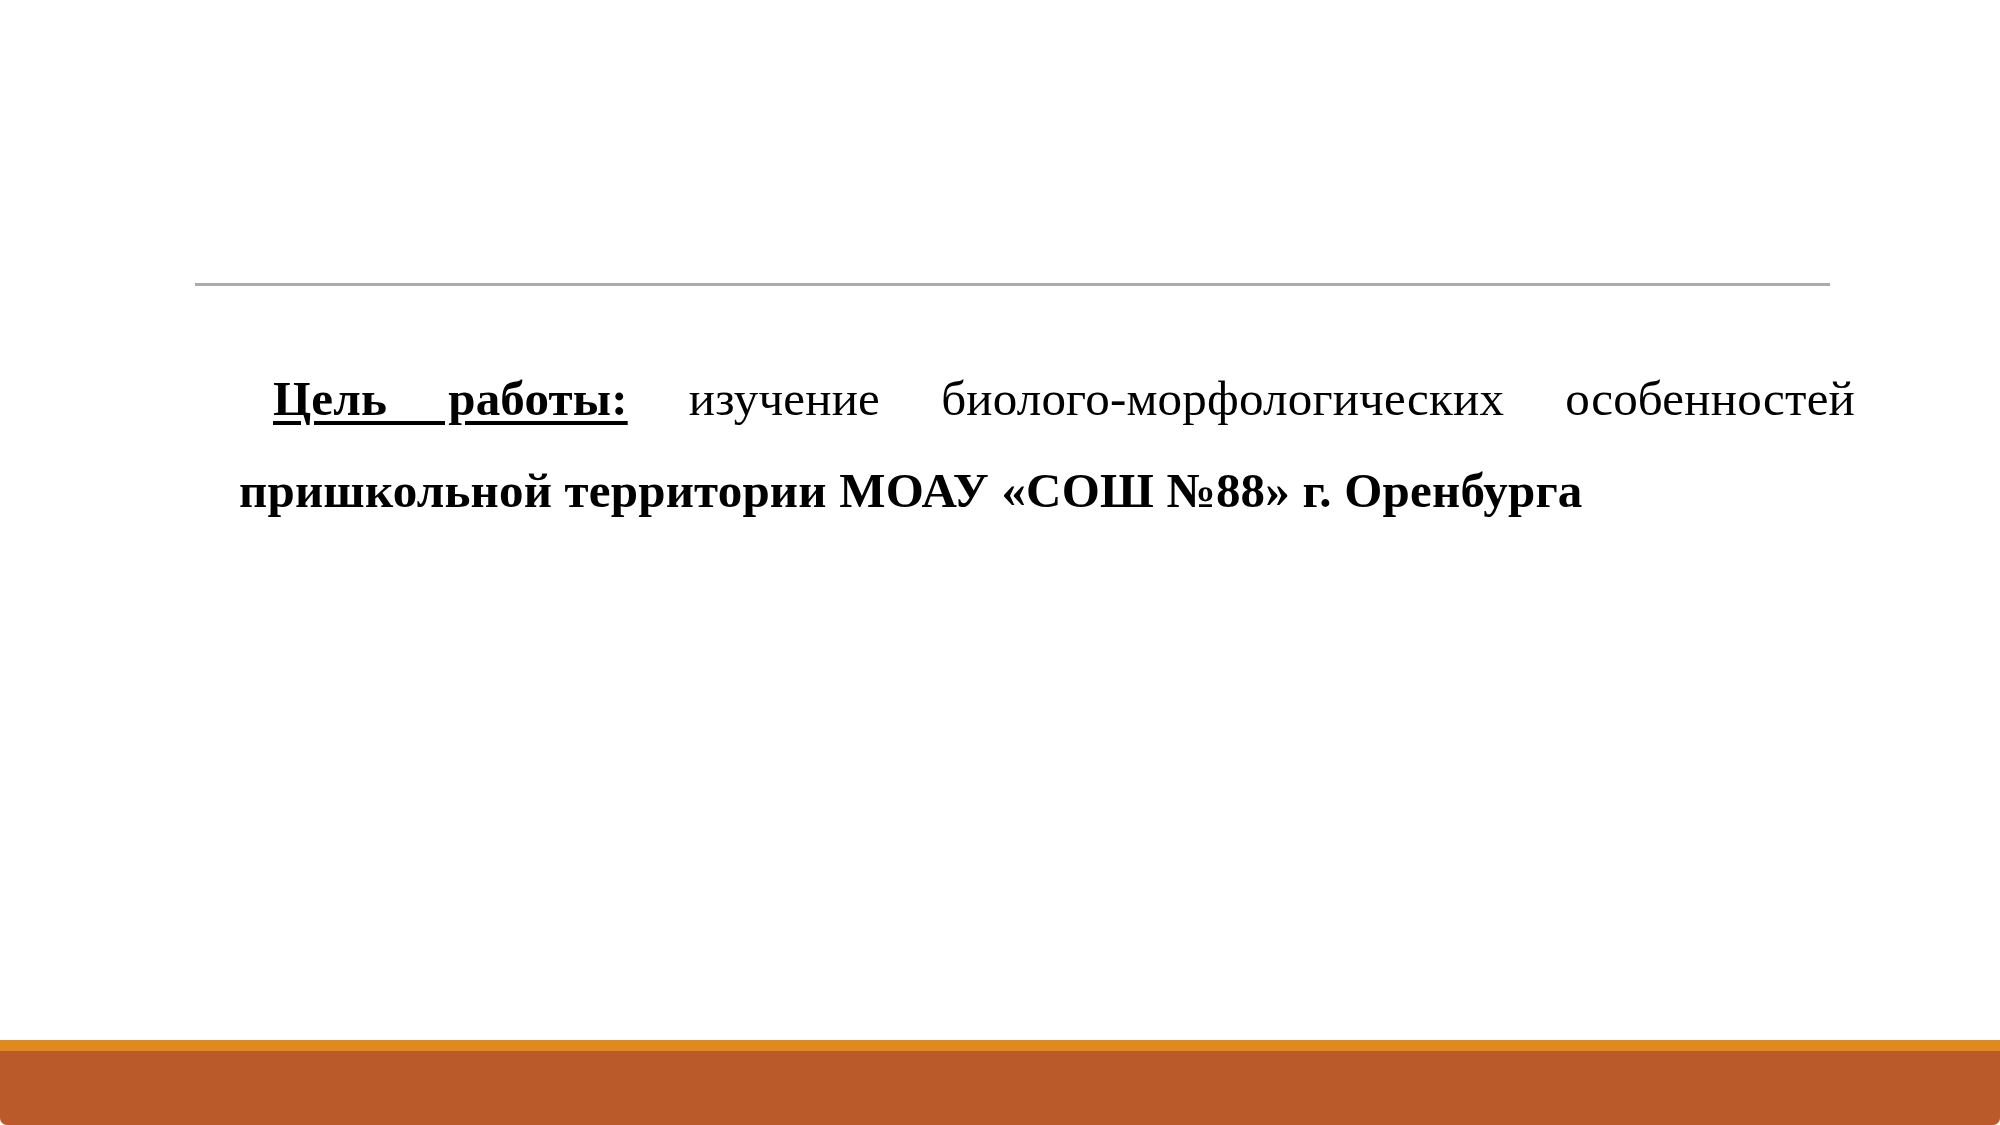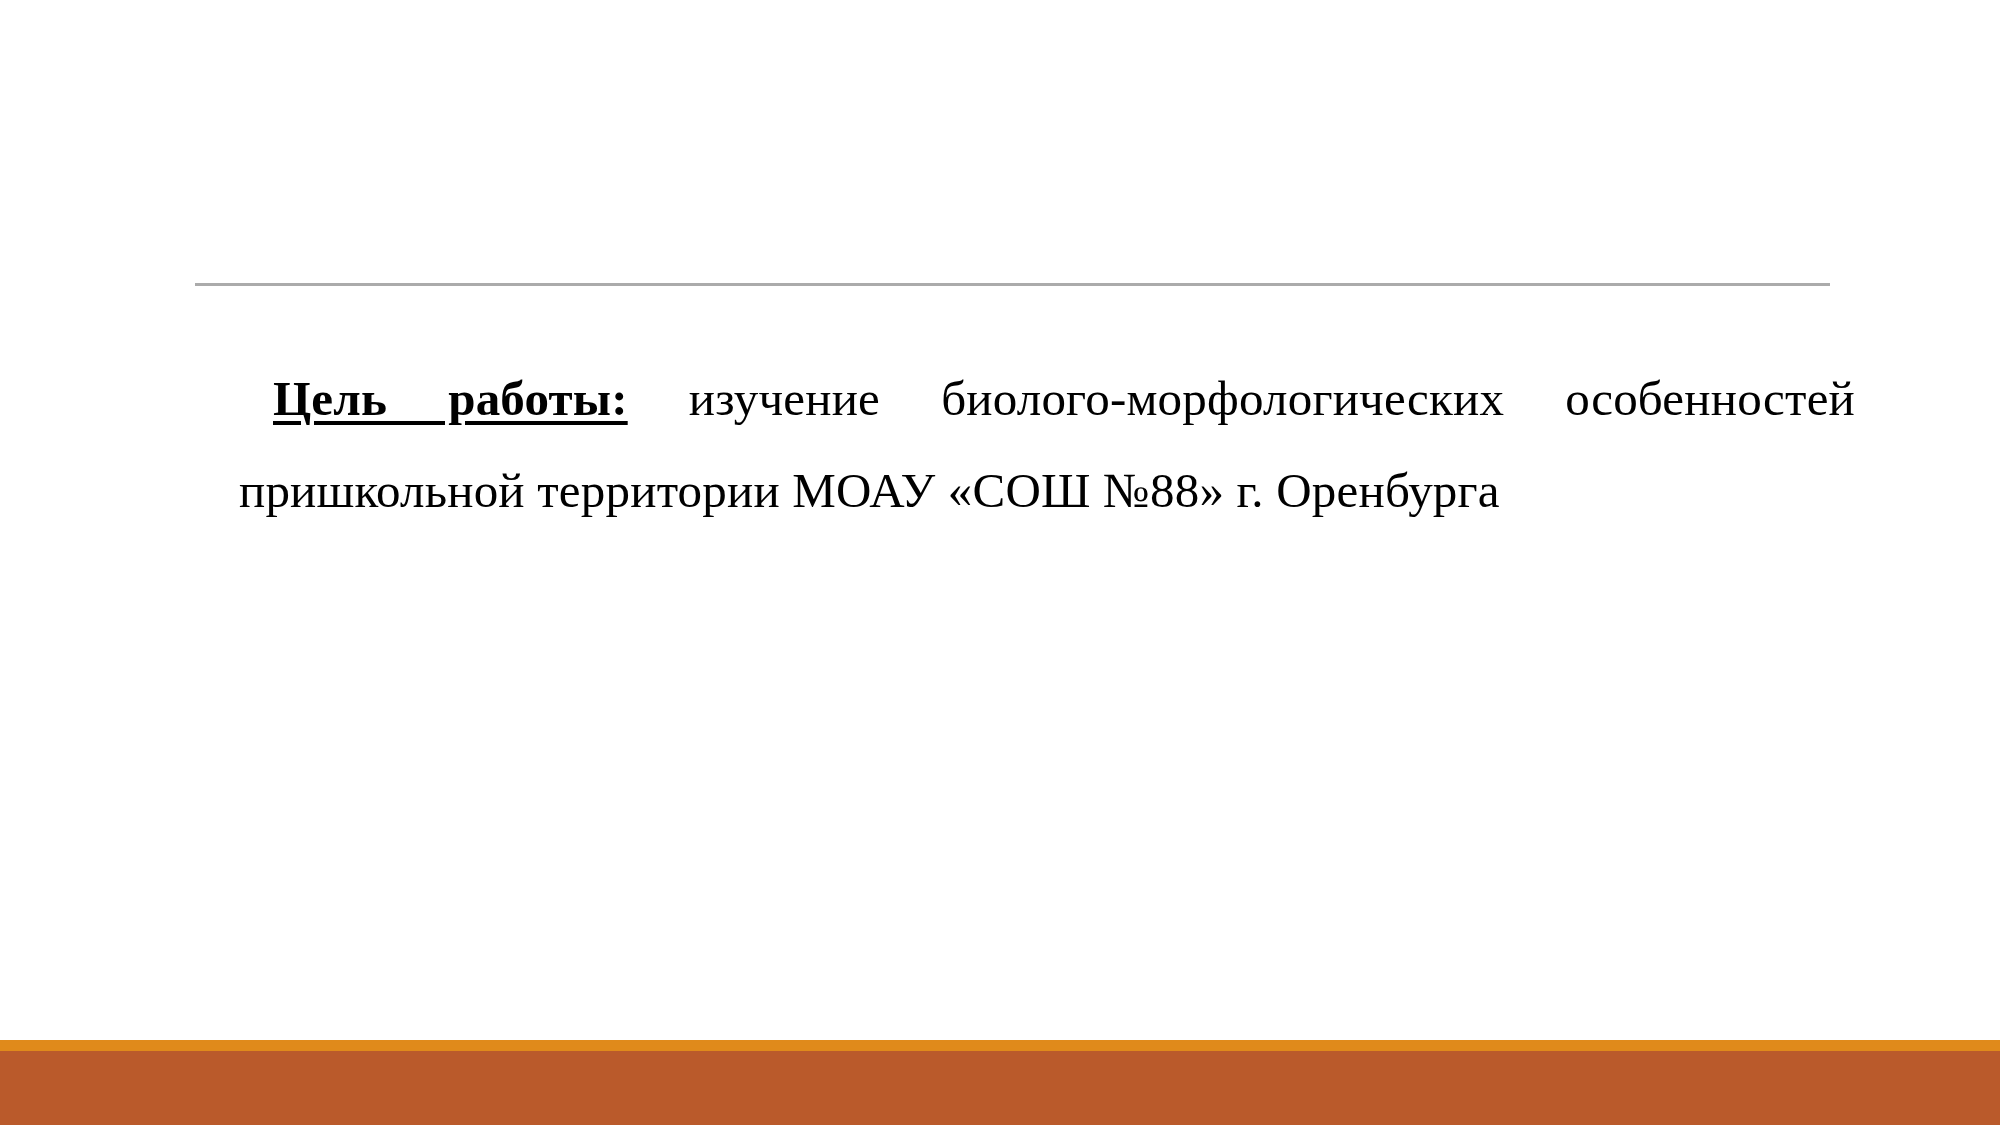--- a/index.html
+++ b/index.html
@@ -7,20 +7,21 @@
     padding: 0;
     background: #ffffff;
   }
   .slide {
     position: relative;
     width: 2000px;
     height: 1125px;
     background: #ffffff;
     overflow: hidden;
     font-family: "Liberation Serif", serif;
+    border-radius: 7px;
   }
   .divider {
     position: absolute;
     left: 195px;
     top: 283px;
     width: 1635px;
     height: 3px;
   }
   .body-text {
     position: absolute;
@@ -37,20 +38,21 @@
   }
   .line.justify-last {
     text-align-last: justify;
   }
   .line.first {
     text-indent: 34px;
   }
   .line.last {
     text-align: right;
     text-align-last: left;
+    font-weight: bold;
   }
   .lead {
     font-weight: bold;
     text-decoration: underline;
     text-decoration-thickness: 4px;
     text-underline-offset: 6px;
   }
   .footer-accent {
     position: absolute;
     left: 0;

